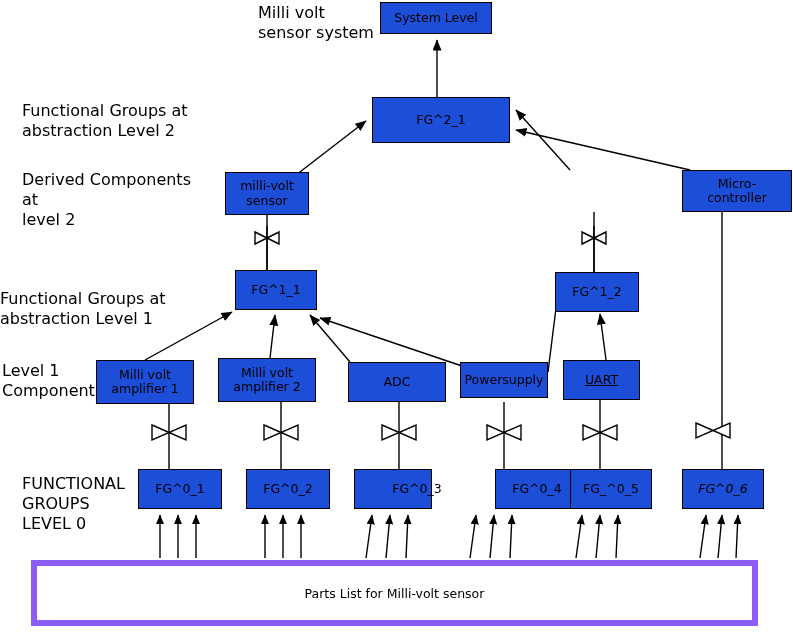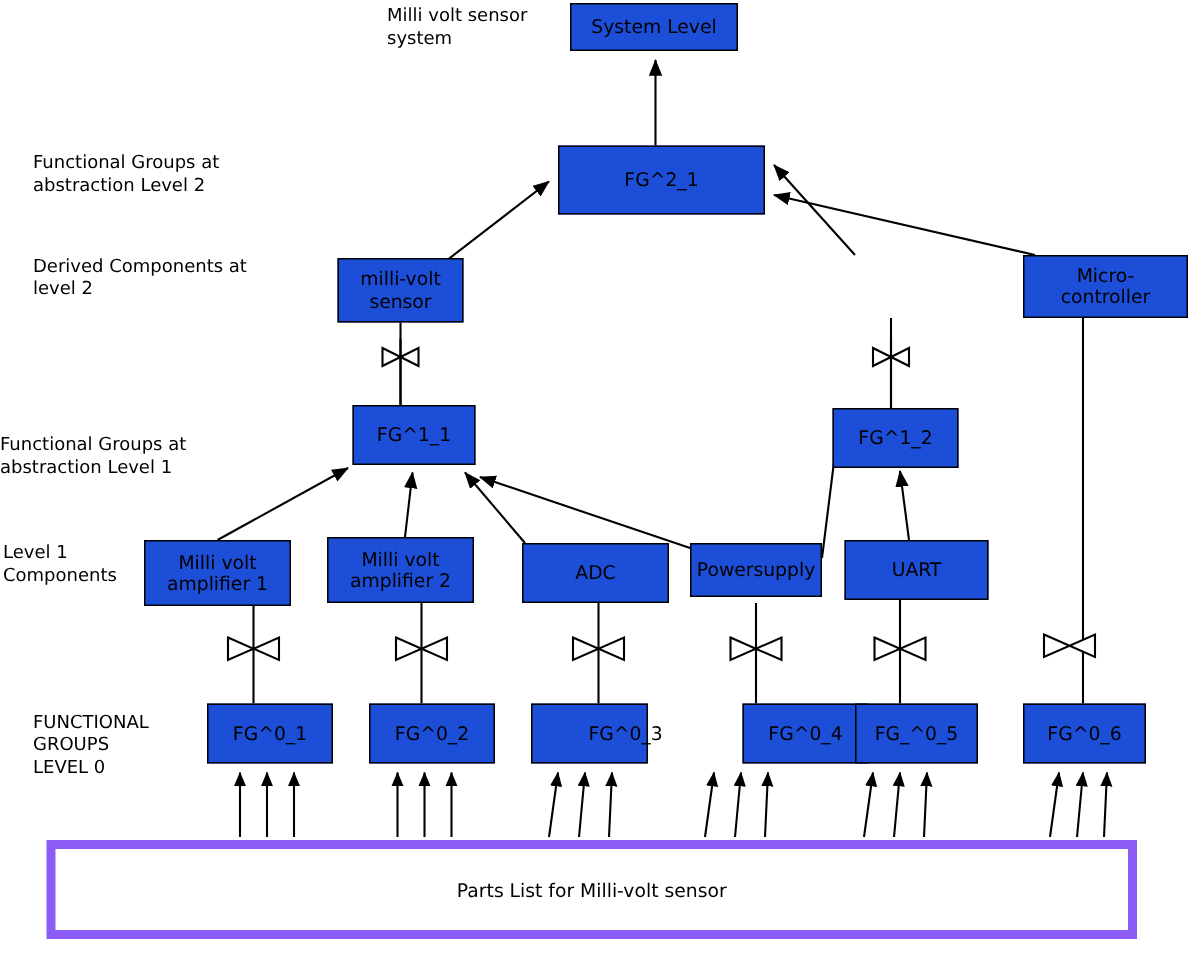--- a/index.html
+++ b/index.html
@@ -24,21 +24,21 @@
     text-align:center;
     line-height:1.15;
     box-sizing:border-box;
     font-size:12.5px;
     white-space:pre-line;
   }
   .label{
     position:absolute;
     text-align:left;
     line-height:1.25;
-    font-size:12px;
+    font-size:16px;
     white-space:pre-line;
   }
   .partslist{
     position:absolute;
     border:6px solid #8b5cf6;
     background:#fff;
     display:flex;
     align-items:center;
     justify-content:center;
     box-sizing:border-box;
@@ -151,23 +151,23 @@
   <div class="box" style="left:682px;top:170px;width:110px;height:42px;">Micro-
 controller</div>
   <div class="box" style="left:235px;top:270px;width:82px;height:40px;">FG^1_1</div>
   <div class="box" style="left:555px;top:272px;width:84px;height:40px;">FG^1_2</div>
   <div class="box" style="left:96px;top:360px;width:98px;height:44px;">Milli volt
 amplifier 1</div>
   <div class="box" style="left:218px;top:358px;width:98px;height:44px;">Milli volt
 amplifier 2</div>
   <div class="box" style="left:348px;top:362px;width:98px;height:40px;">ADC</div>
   <div class="box" style="left:460px;top:362px;width:88px;height:36px;">Powersupply</div>
-  <div class="box" style="left:563px;top:360px;width:96px;height:40px;">UART</div>
+  <div class="box" style="left:563px;top:360px;width:77px;height:40px;text-decoration:underline;">UART</div>
   <div class="box" style="left:138px;top:469px;width:84px;height:40px;">FG^0_1</div>
   <div class="box" style="left:246px;top:469px;width:84px;height:40px;text-align:center;">FG^0_2</div>
   <div class="box" style="left:354px;top:469px;width:78px;height:40px;padding-left:48px;">FG^0_3</div>
   <div class="box" style="left:460px;top:469px;width:84px;height:40px;margin-left:35px;">FG^0_4</div>
   <div class="box" style="left:570px;top:469px;width:82px;height:40px;">FG_^0_5</div>
-  <div class="box" style="left:682px;top:469px;width:82px;height:40px;">FG^0_6</div>
+  <div class="box" style="left:682px;top:469px;width:82px;height:40px;font-style:italic;">FG^0_6</div>
 
   <div class="partslist" style="left:31px;top:560px;width:727px;height:66px;">Parts List for Milli-volt sensor</div>
 
 </div>
 
 </body></html>

